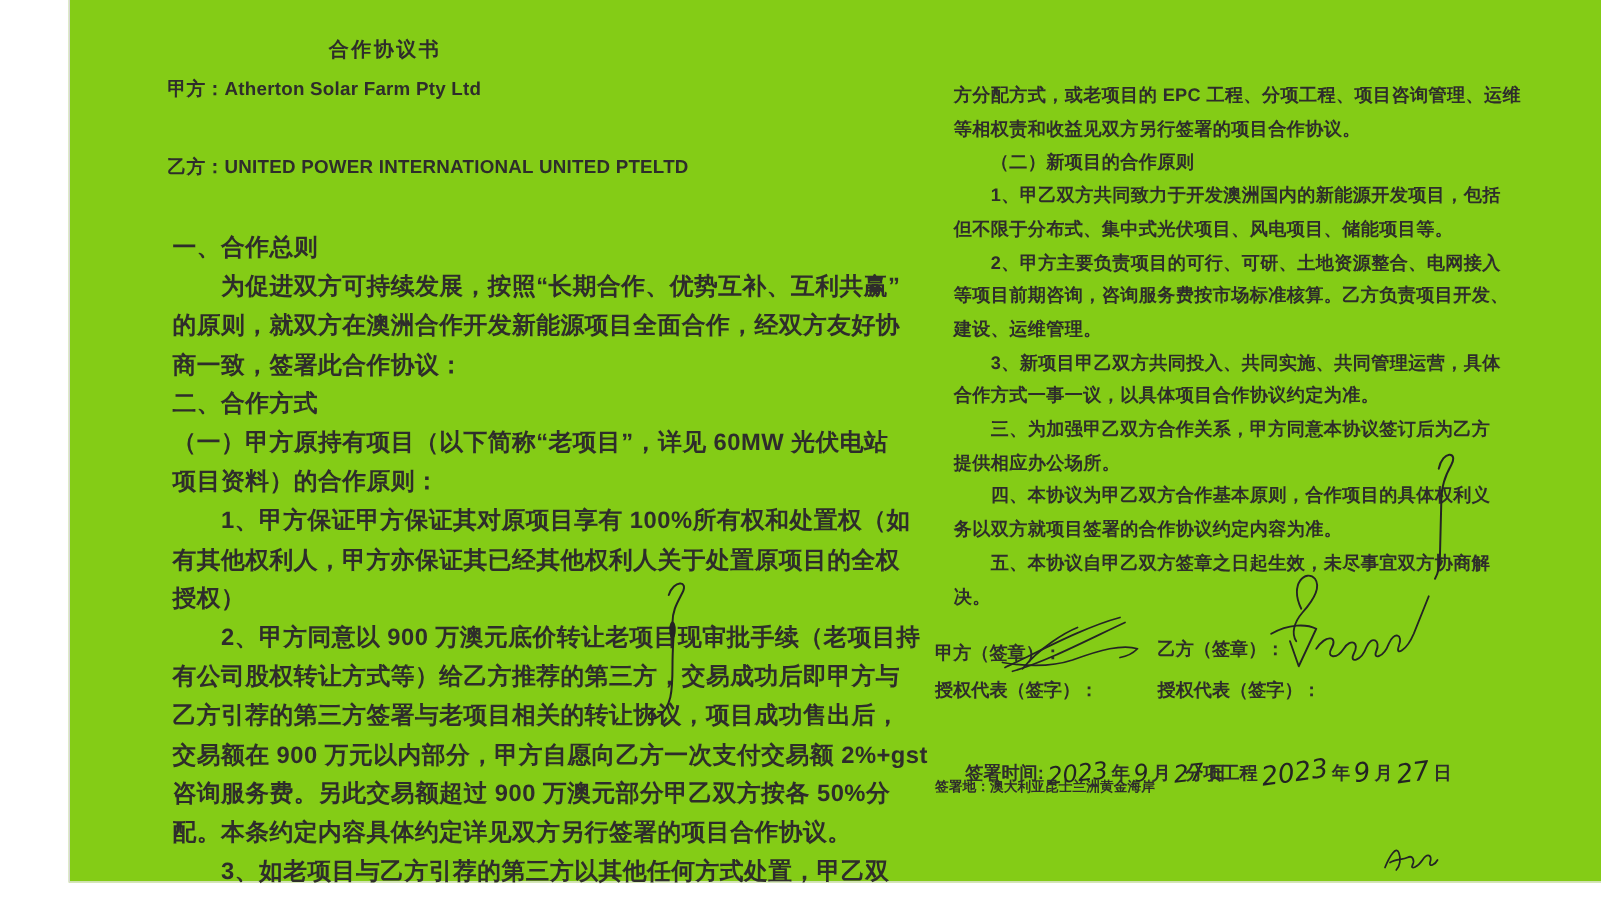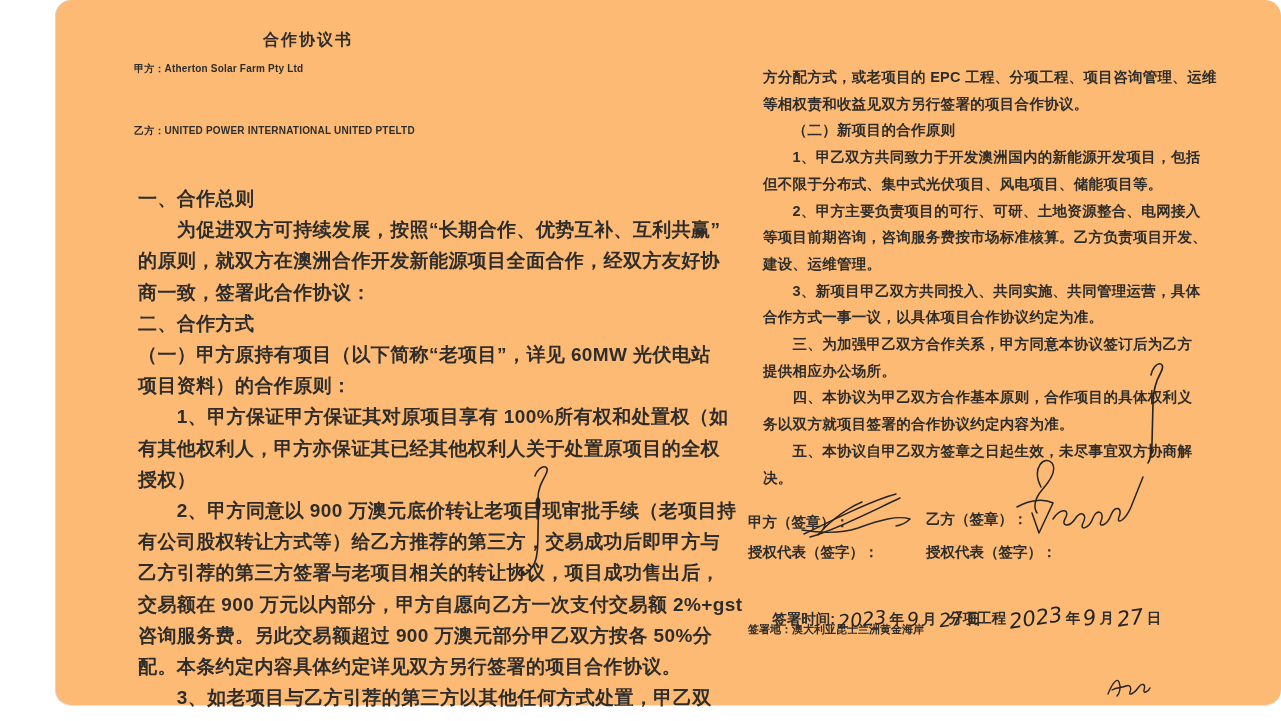--- a/index.html
+++ b/index.html
@@ -4,31 +4,30 @@
 <style>
   html,body{margin:0;padding:0;background:#ffffff;}
   .canvas{
     position:relative;width:1281px;height:721px;overflow:hidden;
     background:#ffffff;
     font-family:"Liberation Sans","DejaVu Sans",sans-serif;
     color:#2e2d2b;
   }
   .sheet{
     position:absolute;left:55px;top:0;width:1225px;height:705px;
-    background:#fdba74;
+    background:#84cc16;
     border-left:1px solid #d6d6d4;
     border-bottom:1px solid #e7e7e3;
-    border-radius:16px;
   }
   .abs{position:absolute;}
   .doc-title{
     left:82px;top:30px;width:340px;text-align:center;
     font-size:16px;font-weight:bold;letter-spacing:2px;
   }
-  .party{left:78px;font-size:10px;font-weight:bold;letter-spacing:.2px;}
+  .party{left:78px;font-size:15px;font-weight:bold;letter-spacing:.2px;}
   .party-a{top:62px;}
   .party-b{top:124px;}
   .body-block{
     white-space:pre;font-weight:bold;
   }
   .body-left{
     left:82px;top:183px;width:385px;
     font-size:19px;line-height:31.2px;letter-spacing:.4px;
   }
   .body-right{

